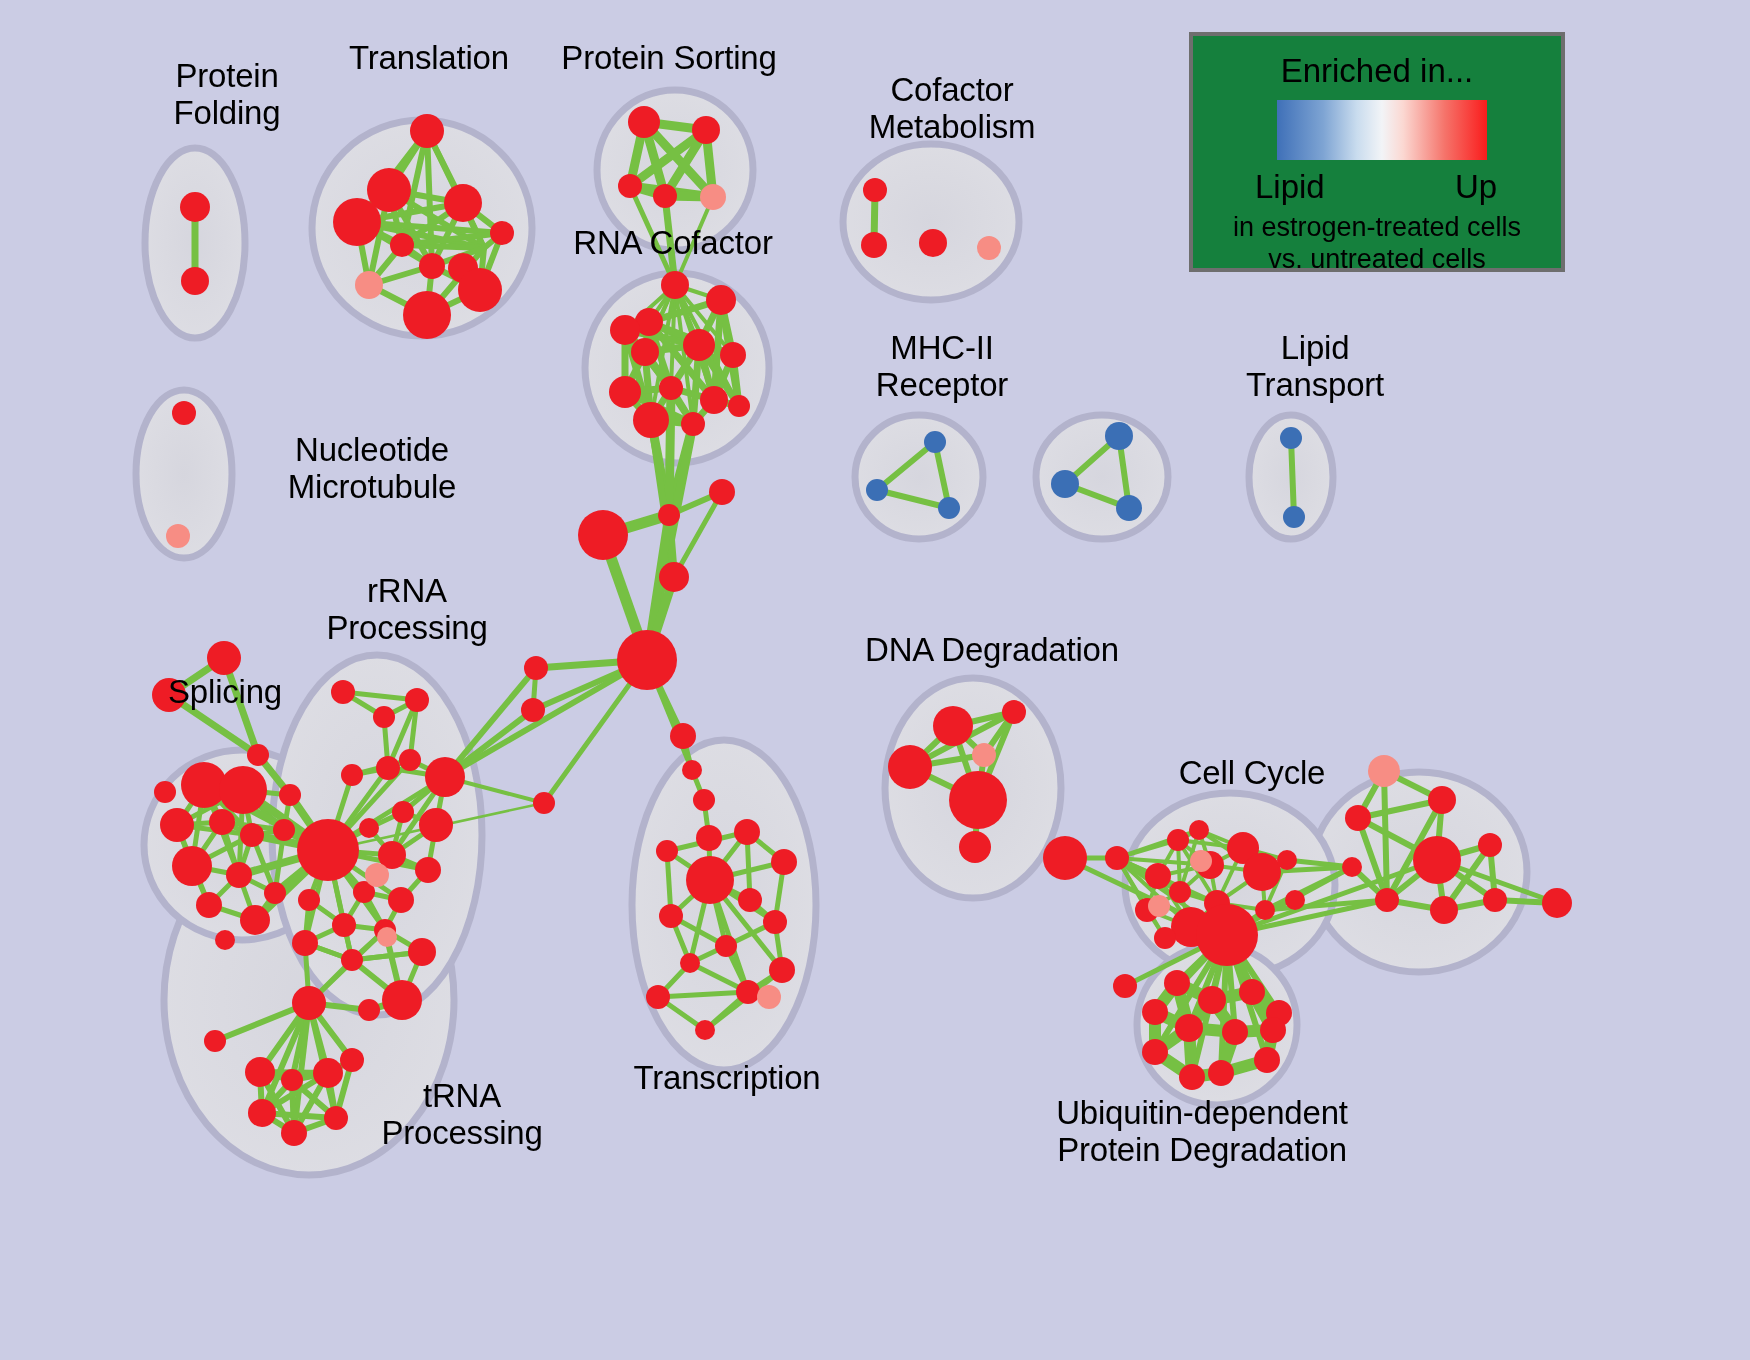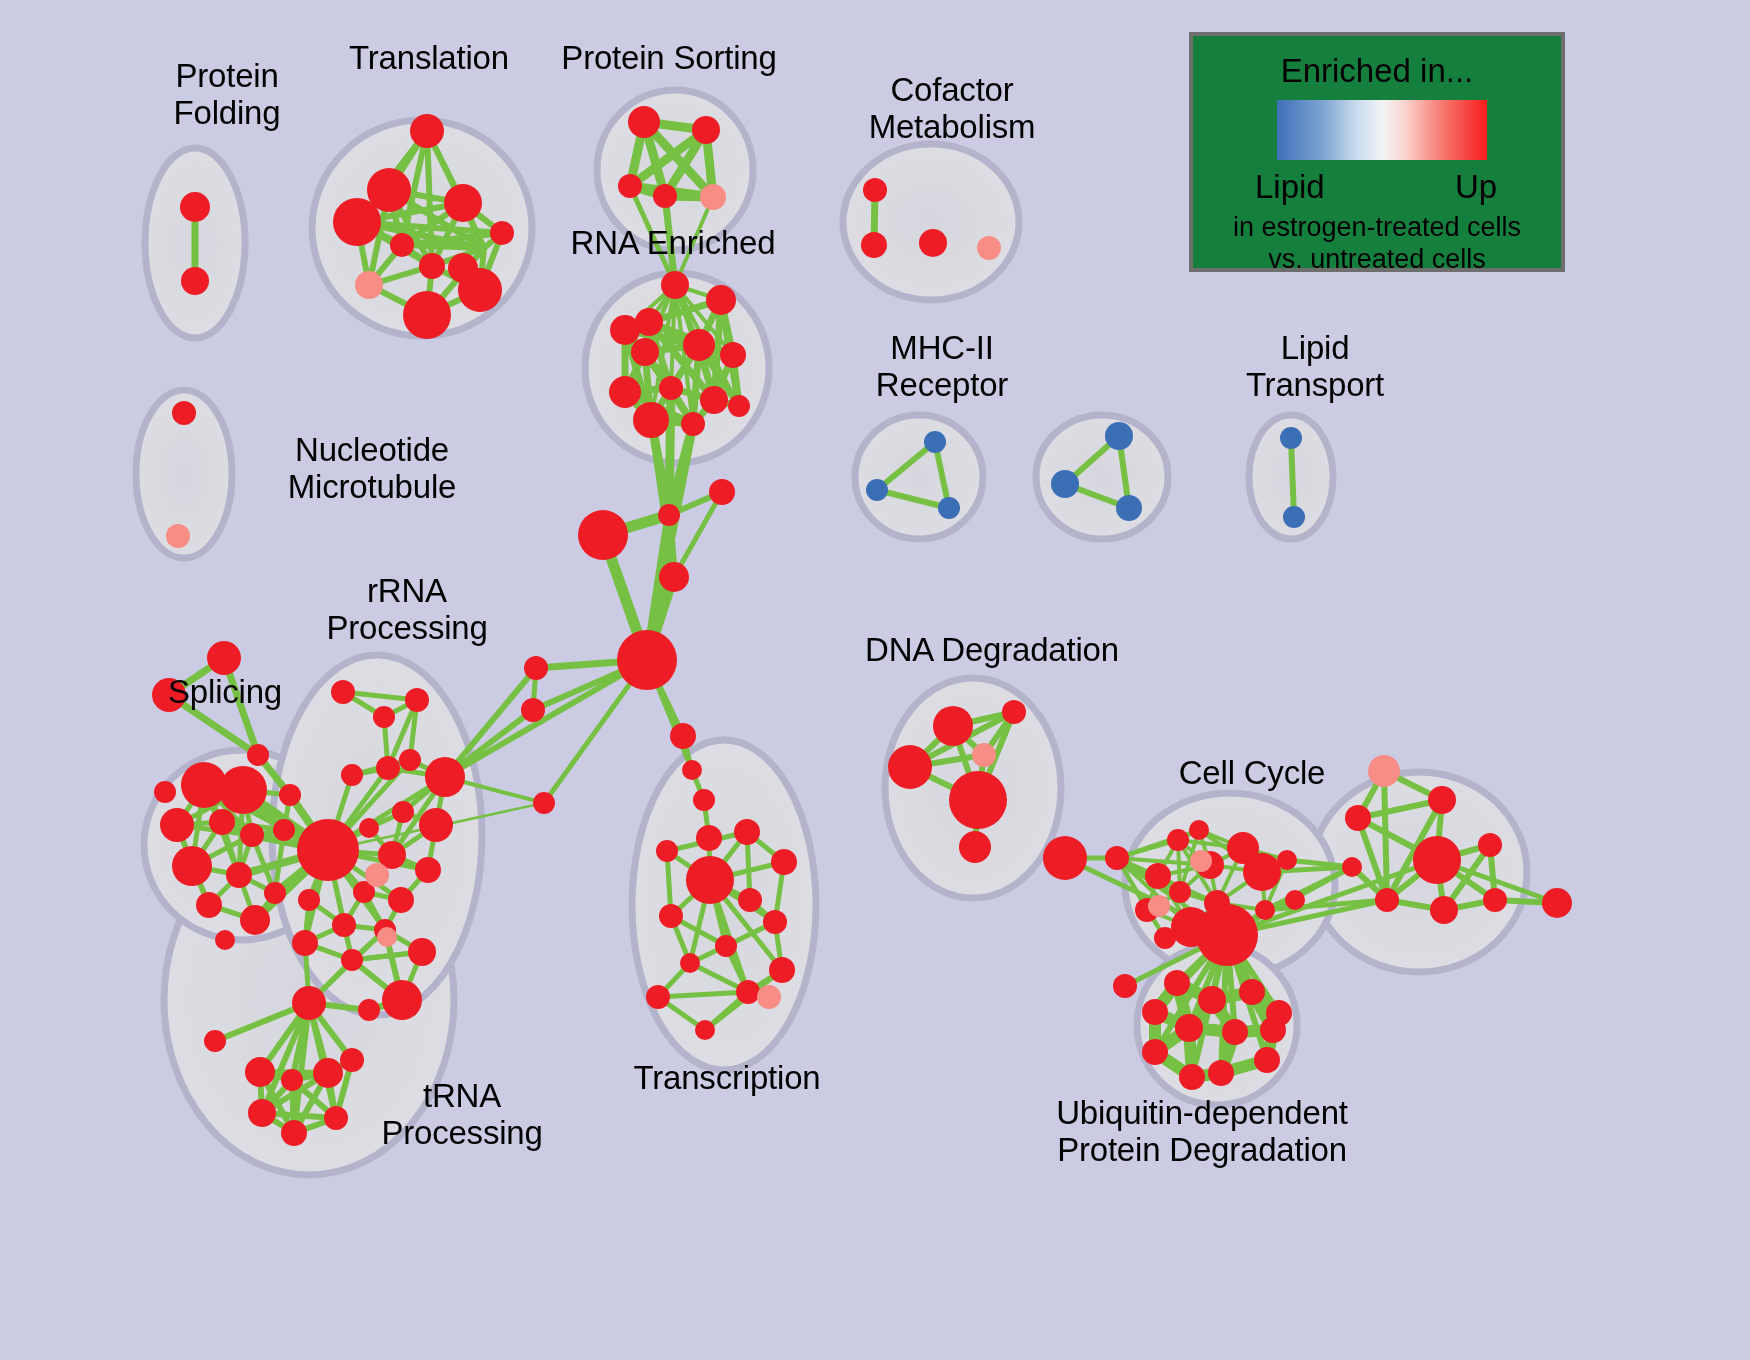--- a/index.html
+++ b/index.html
@@ -772,21 +772,21 @@
         <circle cx="1174" cy="1073" r="13"></circle>
         <circle cx="1220" cy="1060" r="13"></circle>
       </g>
     </g>
   </svg>
 
   <div class="clabel" style="left:80px;top:58px;width:200px;">Protein
 Folding</div>
   <div class="clabel" style="left:267px;top:40px;width:230px;">Translation</div>
   <div class="clabel" style="left:497px;top:40px;width:250px;">Protein Sorting</div>
-  <div class="clabel" style="left:502px;top:225px;width:248px;">RNA Enriched</div>
+  <div class="clabel" style="left:502px;top:225px;width:248px;">RNA Cofactor</div>
   <div class="clabel" style="left:790px;top:72px;width:230px;">Cofactor
 Metabolism</div>
   <div class="clabel" style="left:795px;top:330px;width:200px;">MHC-II
 Receptor</div>
   <div class="clabel" style="left:1168px;top:330px;width:200px;">Lipid
 Transport</div>
   <div class="clabel" style="left:200px;top:432px;width:250px;">Nucleotide
 Microtubule</div>
   <div class="clabel" style="left:245px;top:573px;width:230px;">rRNA
 Processing</div>

